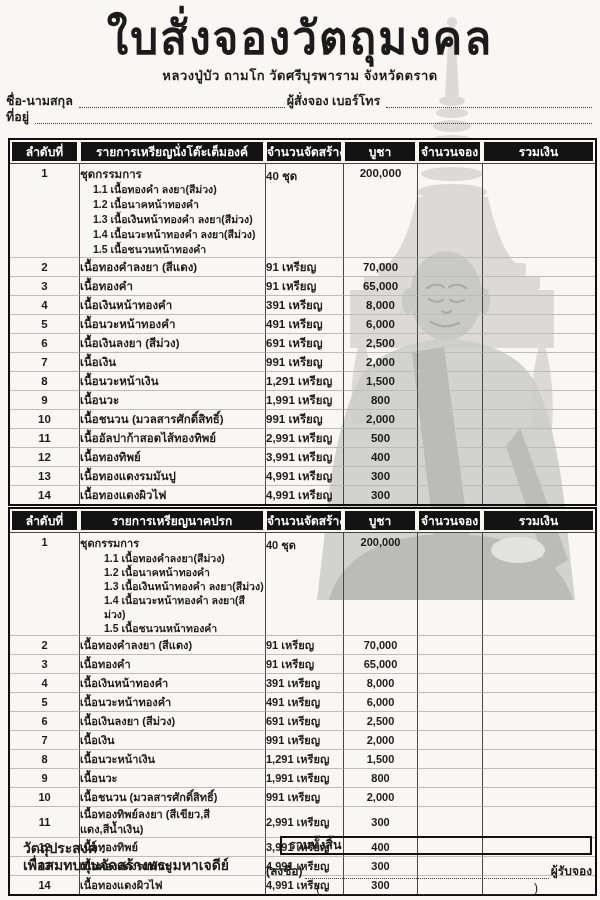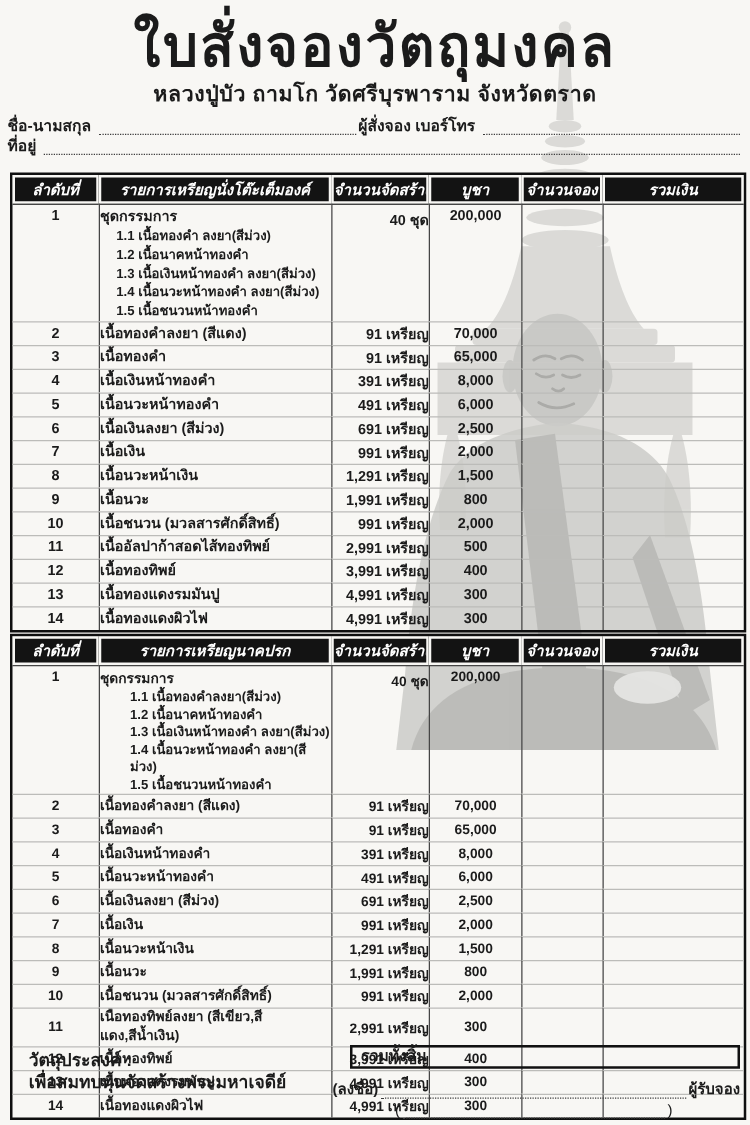--- a/index.html
+++ b/index.html
@@ -11,50 +11,50 @@
   .wm{position:absolute;left:0;top:0;width:600px;height:900px;z-index:0;}
   .content{position:relative;z-index:1;}
 
   .title{
     margin:0;padding-top:12px;text-align:center;
     font-size:44px;line-height:52px;font-weight:900;letter-spacing:2px;
     font-family:"DejaVu Serif","Liberation Serif",serif;
     transform:scaleY(1.05);
   }
   .subtitle{
-    margin:0;text-align:center;font-size:17px;line-height:24px;font-weight:bold;letter-spacing:.5px;
+    margin:0;text-align:center;font-size:13px;line-height:24px;font-weight:bold;letter-spacing:.5px;
   }
   .formline{display:flex;align-items:flex-start;font-size:12.5px;font-weight:bold;line-height:15px;padding:0 6px;}
   .formline .lbl{white-space:nowrap;padding-right:4px;}
   .dots{flex:1;border-bottom:1.6px dotted #3c3c3c;height:13px;margin:0 2px;}
   .row1line{margin-top:6px;}
   .row2line{margin-top:1px;}
 
   .tblhost{position:absolute;left:8px;}
   #t0{top:138px;}
   #t1{top:507px;}
   table.grid{border-collapse:separate;border-spacing:0;table-layout:fixed;width:585px;border:2px solid #0f0f0f;background:transparent;}
   table.grid th{
     background:#131313;color:#fff;font-size:12px;font-weight:bold;
-    height:19px;border:2px solid #f8f7f4;padding:0;white-space:nowrap;overflow:hidden;font-style:italic;
+    height:19px;border:2px solid #f8f7f4;padding:0;white-space:nowrap;overflow:hidden;
   }
   table.grid td{
     font-size:11.5px;font-weight:bold;padding:0;vertical-align:middle;
     border-left:1px solid #454545;border-top:1px solid #bcbcb9;
     overflow:hidden;background:transparent;
   }
   table.grid td:first-child{border-left:none;}
   table.grid tbody tr:first-child td{border-top:1px solid #454545;}
   table.grid tbody tr{height:19px;}
   table.grid2 tbody tr{height:16.5px;}
   table.grid2 td{font-size:11px;}
   tr.first td{vertical-align:top;padding-top:3px;}
   td.no{text-align:center;}
   td.item{padding-left:10px;}
-  td.qty{text-align:right;padding-right:7px;}
+  td.qty{text-align:left;padding-right:7px;}
   td.price{text-align:center;padding-right:16px;}
   .item-main{line-height:15px;}
   .sub{margin-left:13px;font-size:10.5px;line-height:15px;}
   table.grid2 .sub{line-height:14px;margin-left:24px;}
 
   .purpose{position:absolute;left:23px;top:840px;font-weight:bold;font-size:14px;line-height:17px;}
   .total-box{
     position:absolute;left:280px;top:836px;width:301px;height:15px;
     border:2px solid #111;font-weight:bold;font-size:12.5px;line-height:15px;padding-left:7px;
   }

